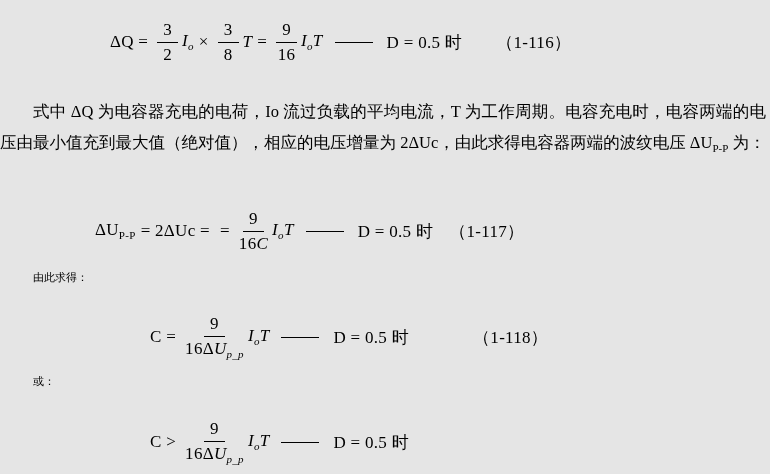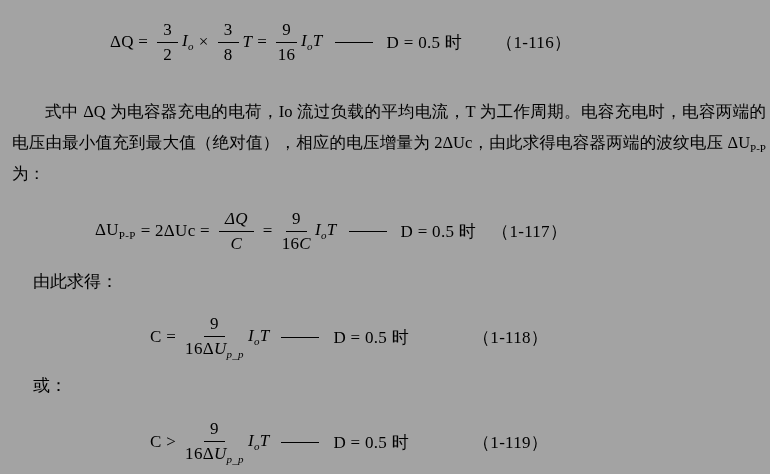--- a/index.html
+++ b/index.html
@@ -4,21 +4,21 @@
 <style>
   * { margin: 0; padding: 0; box-sizing: border-box; }
   html, body { width: 770px; height: 474px; }
   body {
     background: #ffffff;
     color: #000000;
     font-family: "Liberation Serif", "DejaVu Serif", serif;
     position: relative;
     overflow: hidden;
   }
-  .page { position: absolute; inset: 0; background: #a3a3a3; }
+  .page { position: absolute; inset: 0; background: #e5e5e5; }
 
   
   .eq-row {
     position: absolute;
     display: flex;
     align-items: center;
     font-size: 17px;
     white-space: nowrap;
     letter-spacing: 0.3px;
   }
@@ -45,34 +45,34 @@
 
   .cond { margin-left: 2px; }
   .eqnum-116 { margin-left: 34px; }
   .eqnum-117 { margin-left: 16px; }
   .eqnum-118 { margin-left: 64px; text-align: right; }
   .eqnum-119 { margin-left: 64px; }
 
   
   .para {
     position: absolute;
-    left: 12px;
+    left: 0;
     right: 4px;
     top: 96px;
     font-size: 16.5px;
     line-height: 31px;
     text-align: justify;
     text-indent: 2em;
   }
   sub.psub { font-size: 11px; line-height: 1; }
 
   .label {
     position: absolute;
     left: 33px;
-    font-size: 17px;
+    font-size: 11px;
   }
   #label-derive { top: 270px; }
   #label-or { top: 374px; }
 
   #eq116 { left: 110px; top: 17px;  height: 50px; }
   #eq117 { left: 95px;  top: 206px; height: 50px; align-items: center; }
   #eq118 { left: 150px; top: 310px; height: 54px; }
   #eq119 { left: 150px; top: 415px; height: 54px; }
 </style>
 </head>
@@ -102,24 +102,20 @@
     <span class="dash"></span>
     <span class="tok cond">D = 0.5 时</span>
     <span class="tok eqnum-116">（1-116）</span>
   </div>
 
   <p class="para"><span>式中 ΔQ 为电容器充电的电荷，Io 流过负载的平均电流，T 为工作周期。电容充电时，电容两端的电压由最小值充到最大值（绝对值），相应的电压增量为 2ΔUc，由此求得电容器两端的波纹电压 </span><span>ΔU</span><sub class="psub">P-P</sub><span> 为：</span></p>
 
   <div class="eq-row" id="eq117">
     <span class="tok"><span>ΔU</span><sub class="tsub">P-P</sub></span>
     <span class="tok sp-l sp-r">= 2ΔUc =</span>
-    <span class="frac">
-      <span class="num it">ΔQ</span>
-      <span class="den it">C</span>
-    </span>
     <span class="tok sp-l sp-r">=</span>
     <span class="frac">
       <span class="num">9</span>
       <span class="den"><span>16</span><span class="it">C</span></span>
     </span>
     <span class="tok"><span class="it">I</span><sub class="vsub">o</sub><span class="it">T</span></span>
     <span class="dash"></span>
     <span class="tok cond">D = 0.5 时</span>
     <span class="tok eqnum-117">（1-117）</span>
   </div>
@@ -142,16 +138,15 @@
 
   <div class="eq-row" id="eq119">
     <span class="tok sp-r">C &gt;</span>
     <span class="frac">
       <span class="num">9</span>
       <span class="den"><span>16Δ</span><span class="it">U</span><sub class="vsub">p_p</sub></span>
     </span>
     <span class="tok"><span class="it">I</span><sub class="vsub">o</sub><span class="it">T</span></span>
     <span class="dash"></span>
     <span class="tok cond">D = 0.5 时</span>
-    <span class="tok eqnum-119">（1-119）</span>
   </div>
 
 </div>
 
 </body></html>

